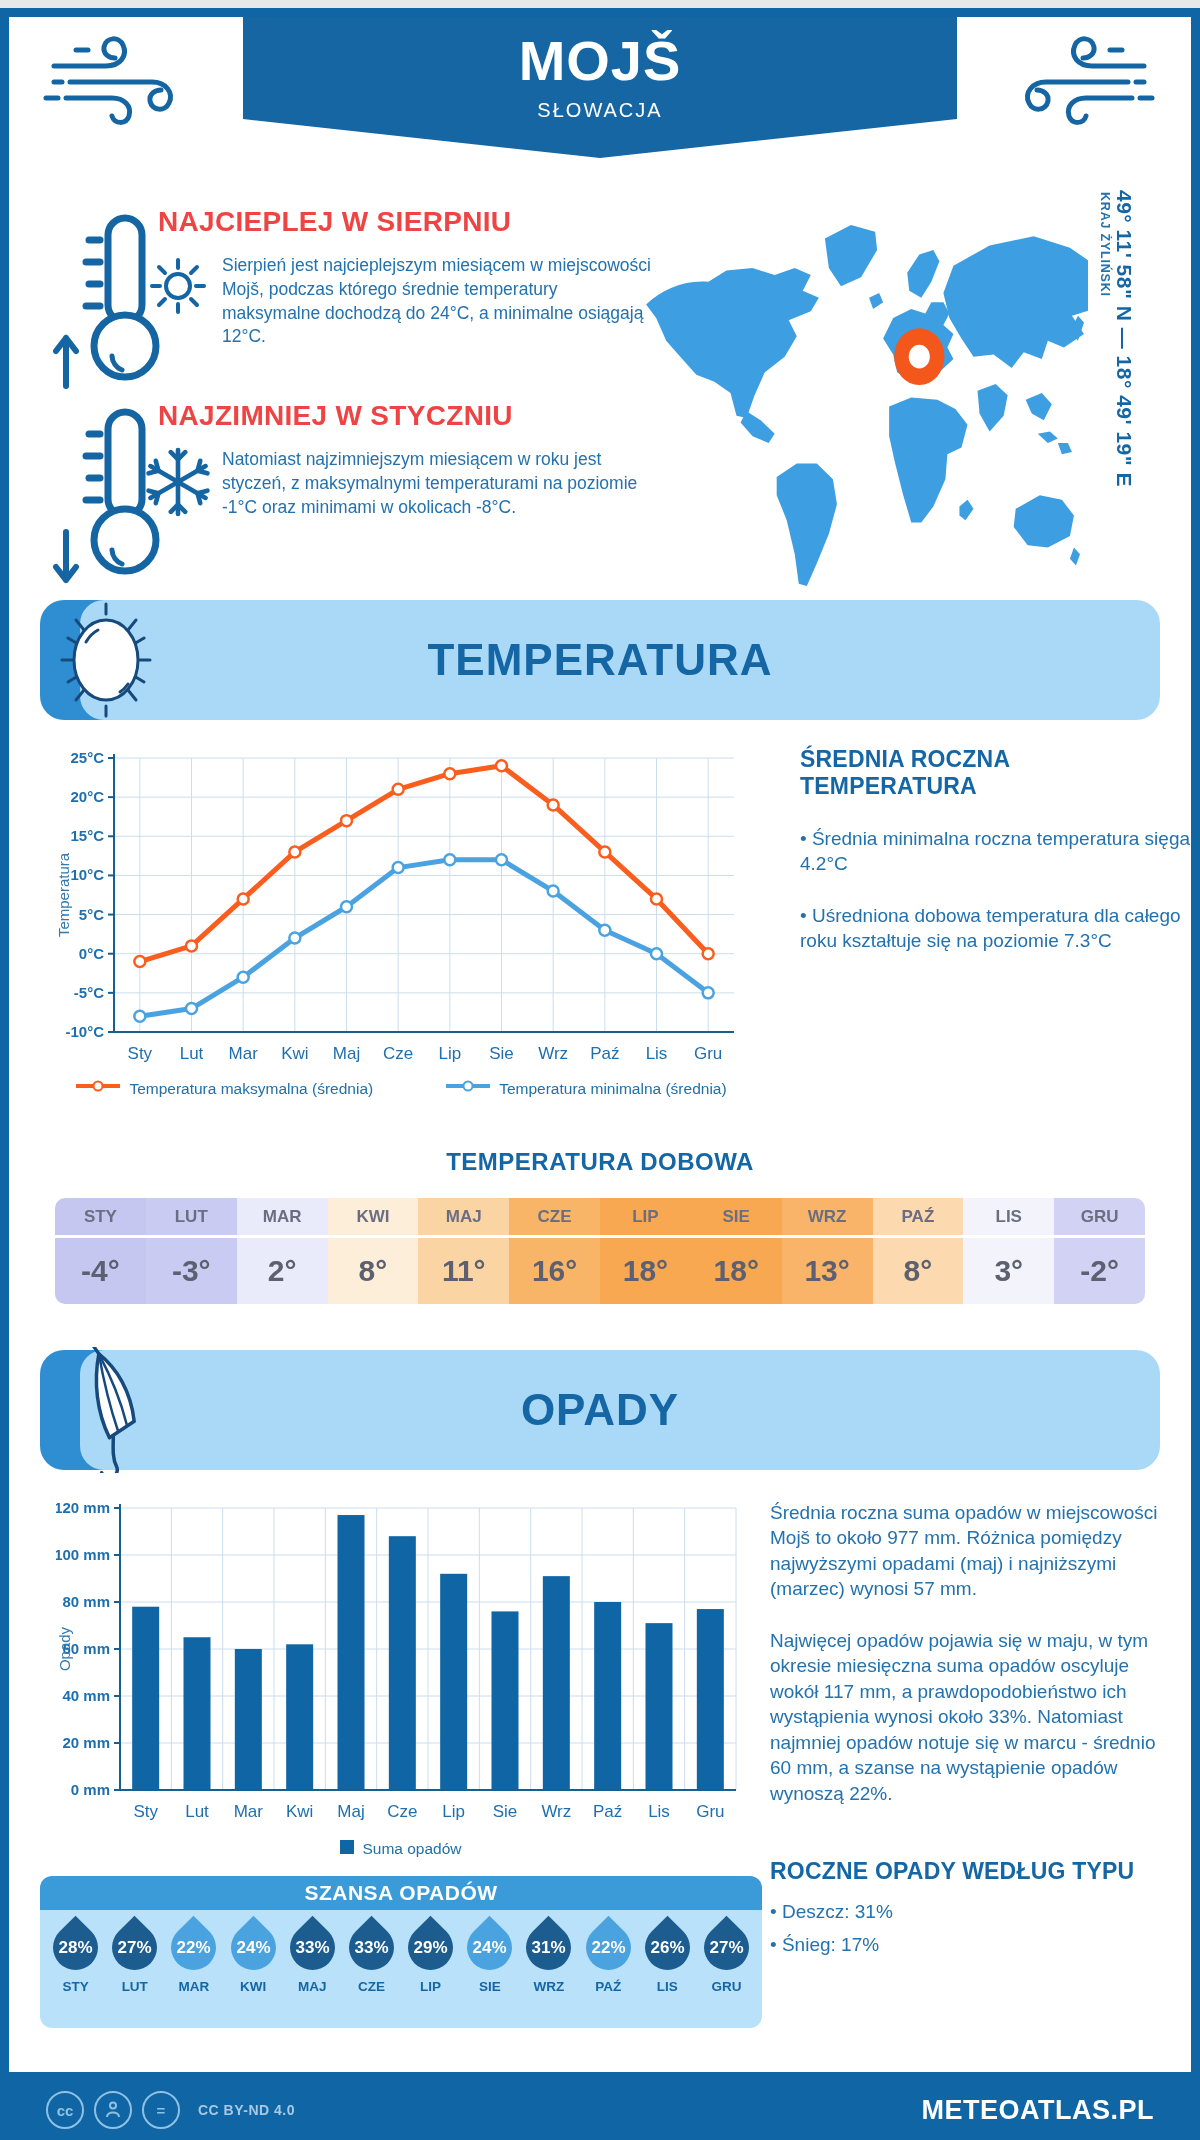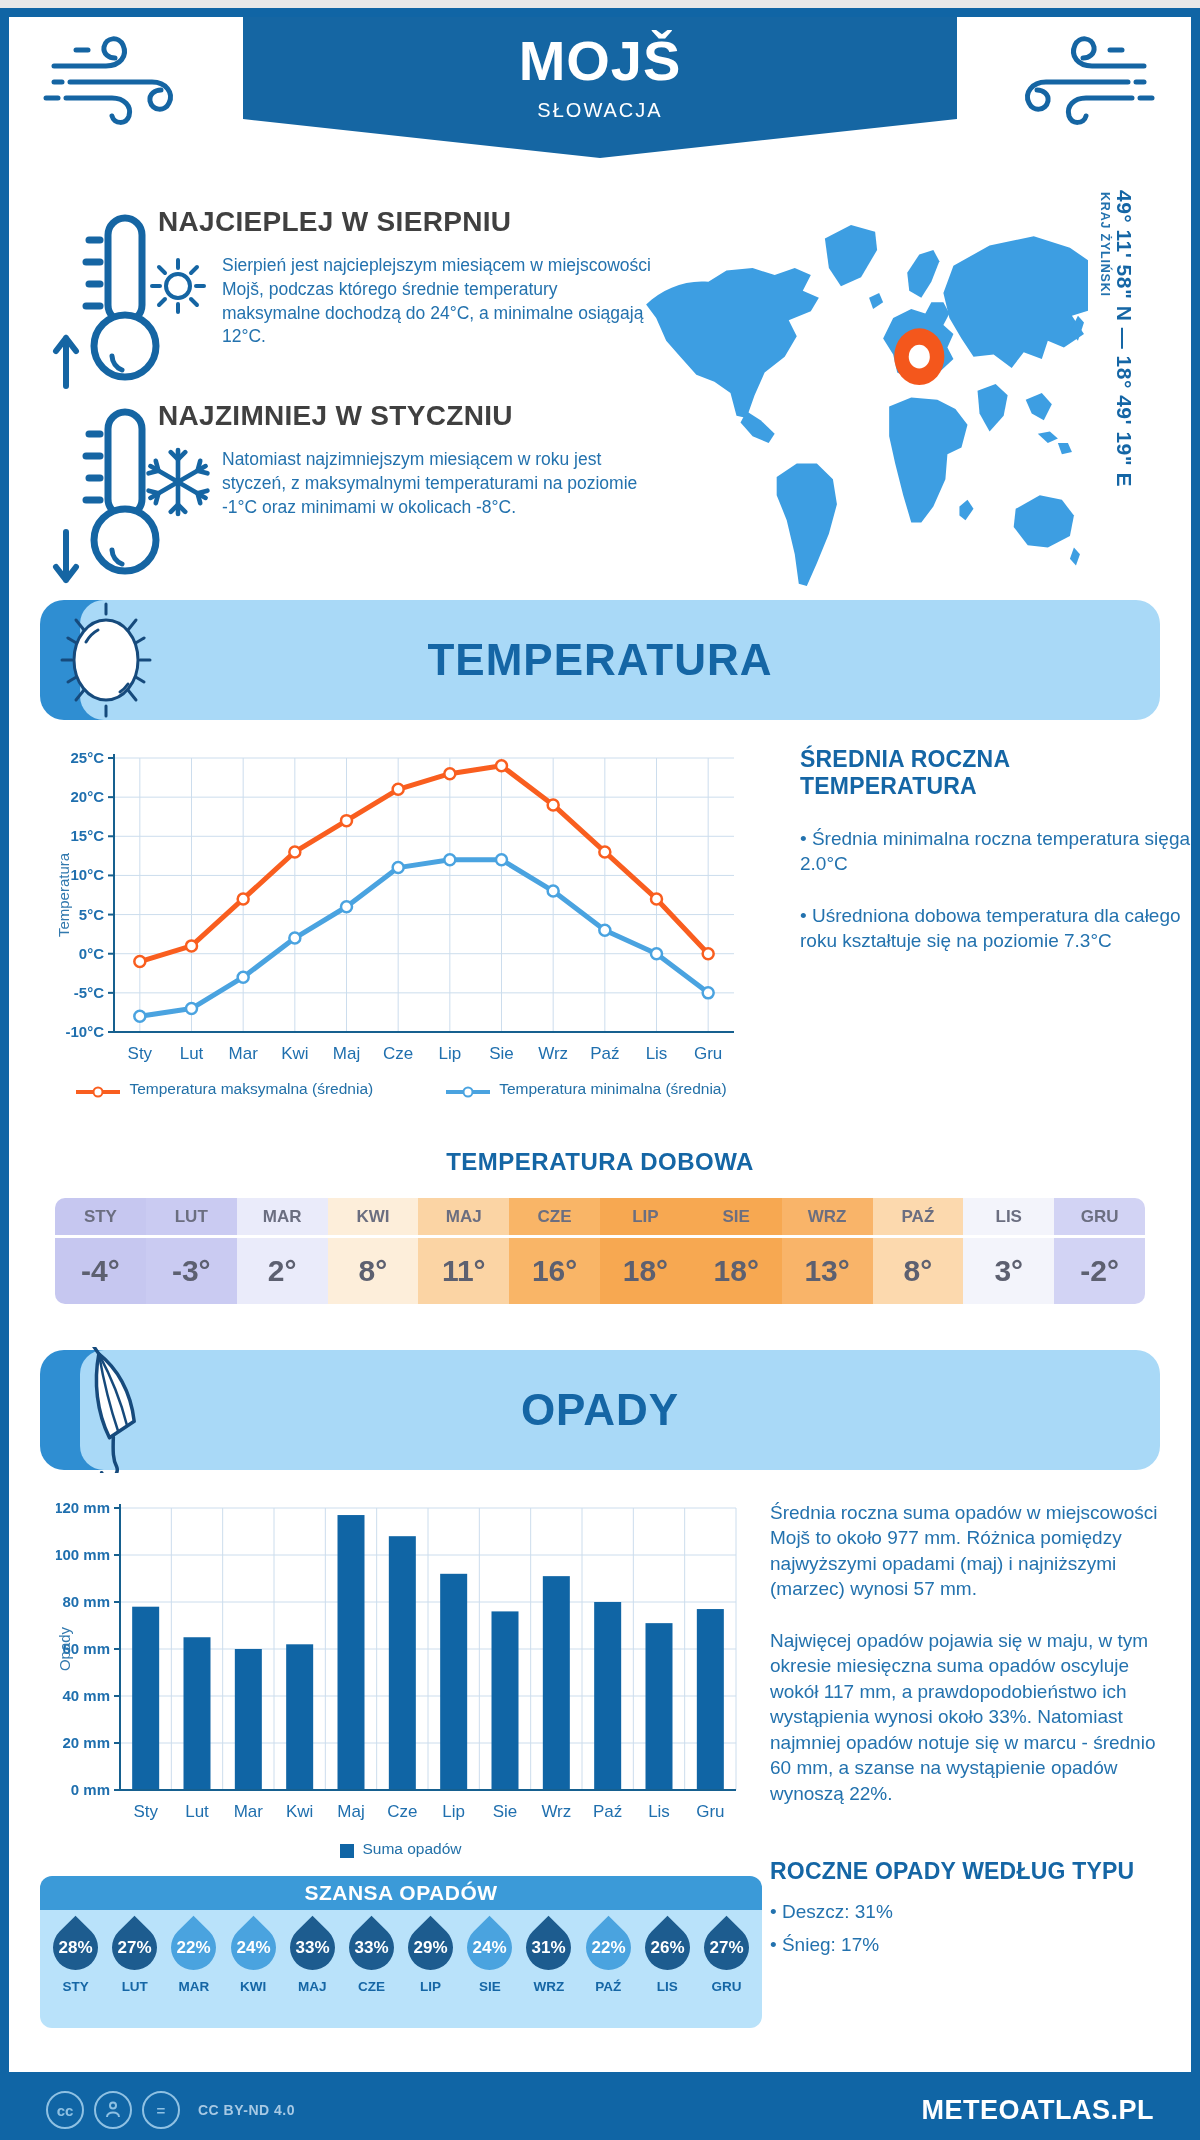--- a/index.html
+++ b/index.html
@@ -8,41 +8,41 @@
   .frame{position:absolute;inset:0;border:9px solid #1065a5;pointer-events:none;z-index:60;}
   
   .header{position:absolute;left:243px;top:0;width:714px;height:150px;background:#1566a3;
           clip-path:polygon(0 0,100% 0,100% 74%,50% 100%,0 74%);text-align:center;color:#fff;z-index:5;}
   .header-title{margin-top:20px;font-size:56px;font-weight:bold;letter-spacing:1px;}
   .header-subtitle{font-size:20px;letter-spacing:2px;margin-top:6px;}
   .wind{position:absolute;top:22px;}
   .wind-left{left:40px;}
   .wind-right{left:1008px;transform:scaleX(-1);}
   
-  .intro-heading{position:absolute;font-size:28px;font-weight:bold;color:#404040;letter-spacing:0.3px;}
+  .intro-heading{position:absolute;font-size:28px;font-weight:bold;color:#ef4444;letter-spacing:0.3px;}
   .intro-text{position:absolute;font-size:17.5px;line-height:1.36;color:#2372ae;}
   .abs{position:absolute;}
   
   .geo{position:absolute;left:1098px;top:182px;height:440px;writing-mode:vertical-rl;text-orientation:sideways;z-index:6;}
   .geo-coords{display:block;font-size:21px;font-weight:bold;color:#1566a5;letter-spacing:0.5px;}
   .geo-region{display:block;font-size:12.5px;font-weight:bold;color:#2372ae;letter-spacing:0.8px;margin-top:2px;}
   
   .banner{position:absolute;left:40px;width:1120px;height:120px;}
   .banner-accent{position:absolute;left:0;top:0;width:96px;height:120px;background:#2f8ed2;border-radius:24px;}
   .banner-main{position:absolute;left:40px;right:0;top:0;height:120px;background:#a9d9f7;border-radius:24px;}
   .banner-title{position:absolute;left:0;right:0;top:0;height:120px;line-height:120px;text-align:center;
                 font-size:44px;font-weight:bold;color:#1566a5;letter-spacing:1px;}
   .banner-icon{position:absolute;left:14px;top:50%;transform:translateY(-50%);z-index:2;}
   
   .col-heading{font-size:23px;font-weight:bold;color:#1566a5;letter-spacing:0.2px;}
   .col-text{font-size:19px;line-height:1.34;color:#2372ae;}
   
   .chart{position:absolute;}
   .legend-row{position:absolute;display:flex;justify-content:center;align-items:center;gap:72px;width:690px;}
-  .legend-item{display:flex;align-items:flex-end;gap:8px;font-size:15.5px;color:#2270a8;}
+  .legend-item{display:flex;align-items:flex-start;gap:8px;font-size:15.5px;color:#2270a8;}
   .legend-sq{width:14px;height:14px;background:#1065a5;display:inline-block;}
   
   .mt-title{position:absolute;left:0;width:1200px;text-align:center;font-size:24px;font-weight:bold;color:#1566a5;letter-spacing:0.5px;}
   .month-table{position:absolute;left:55px;top:1190px;width:1090px;height:106px;display:grid;
                grid-template-columns:repeat(12,1fr);border-radius:10px;overflow:hidden;}
   .mt-col{display:flex;flex-direction:column;}
   .mt-head{height:37px;line-height:37px;text-align:center;font-size:17px;font-weight:bold;color:#6b6e80;border-bottom:3px solid #fff;}
   .mt-val{flex:1;display:flex;align-items:center;justify-content:center;font-size:30px;font-weight:bold;color:#5d6070;}
   
   .chance-panel{position:absolute;left:40px;top:1868px;width:722px;}
@@ -299,21 +299,21 @@
         <svg width="46" height="12" viewBox="0 0 46 12">
           <line x1="1" y1="6" x2="45" y2="6" stroke="#4aa3e0" stroke-width="4"></line>
           <circle cx="23" cy="6" r="4.5" fill="#fff" stroke="#4aa3e0" stroke-width="2"></circle>
         </svg>
         <span>Temperatura minimalna (średnia)</span>
       </div>
     </div>
 
   <div class="abs" style="left:800px;top:738px;width:392px;">
     <div class="col-heading">ŚREDNIA ROCZNA TEMPERATURA</div>
-    <div class="col-text" style="margin-top:26px;">• Średnia minimalna roczna temperatura sięga 2.0°C</div>
+    <div class="col-text" style="margin-top:26px;">• Średnia minimalna roczna temperatura sięga 4.2°C</div>
     <div class="col-text" style="margin-top:26px;">• Uśredniona dobowa temperatura dla całego roku kształtuje się na poziomie 7.3°C</div>
   </div>
 
   <div class="mt-title" style="top:1140px;">TEMPERATURA DOBOWA</div>
   <div class="month-table" id="month-table">
       <div class="mt-col" style="background: rgb(198, 199, 240);">
         <div class="mt-head">STY</div>
         <div class="mt-val">-4°</div>
       </div>
       <div class="mt-col" style="background: rgb(202, 203, 242);">

